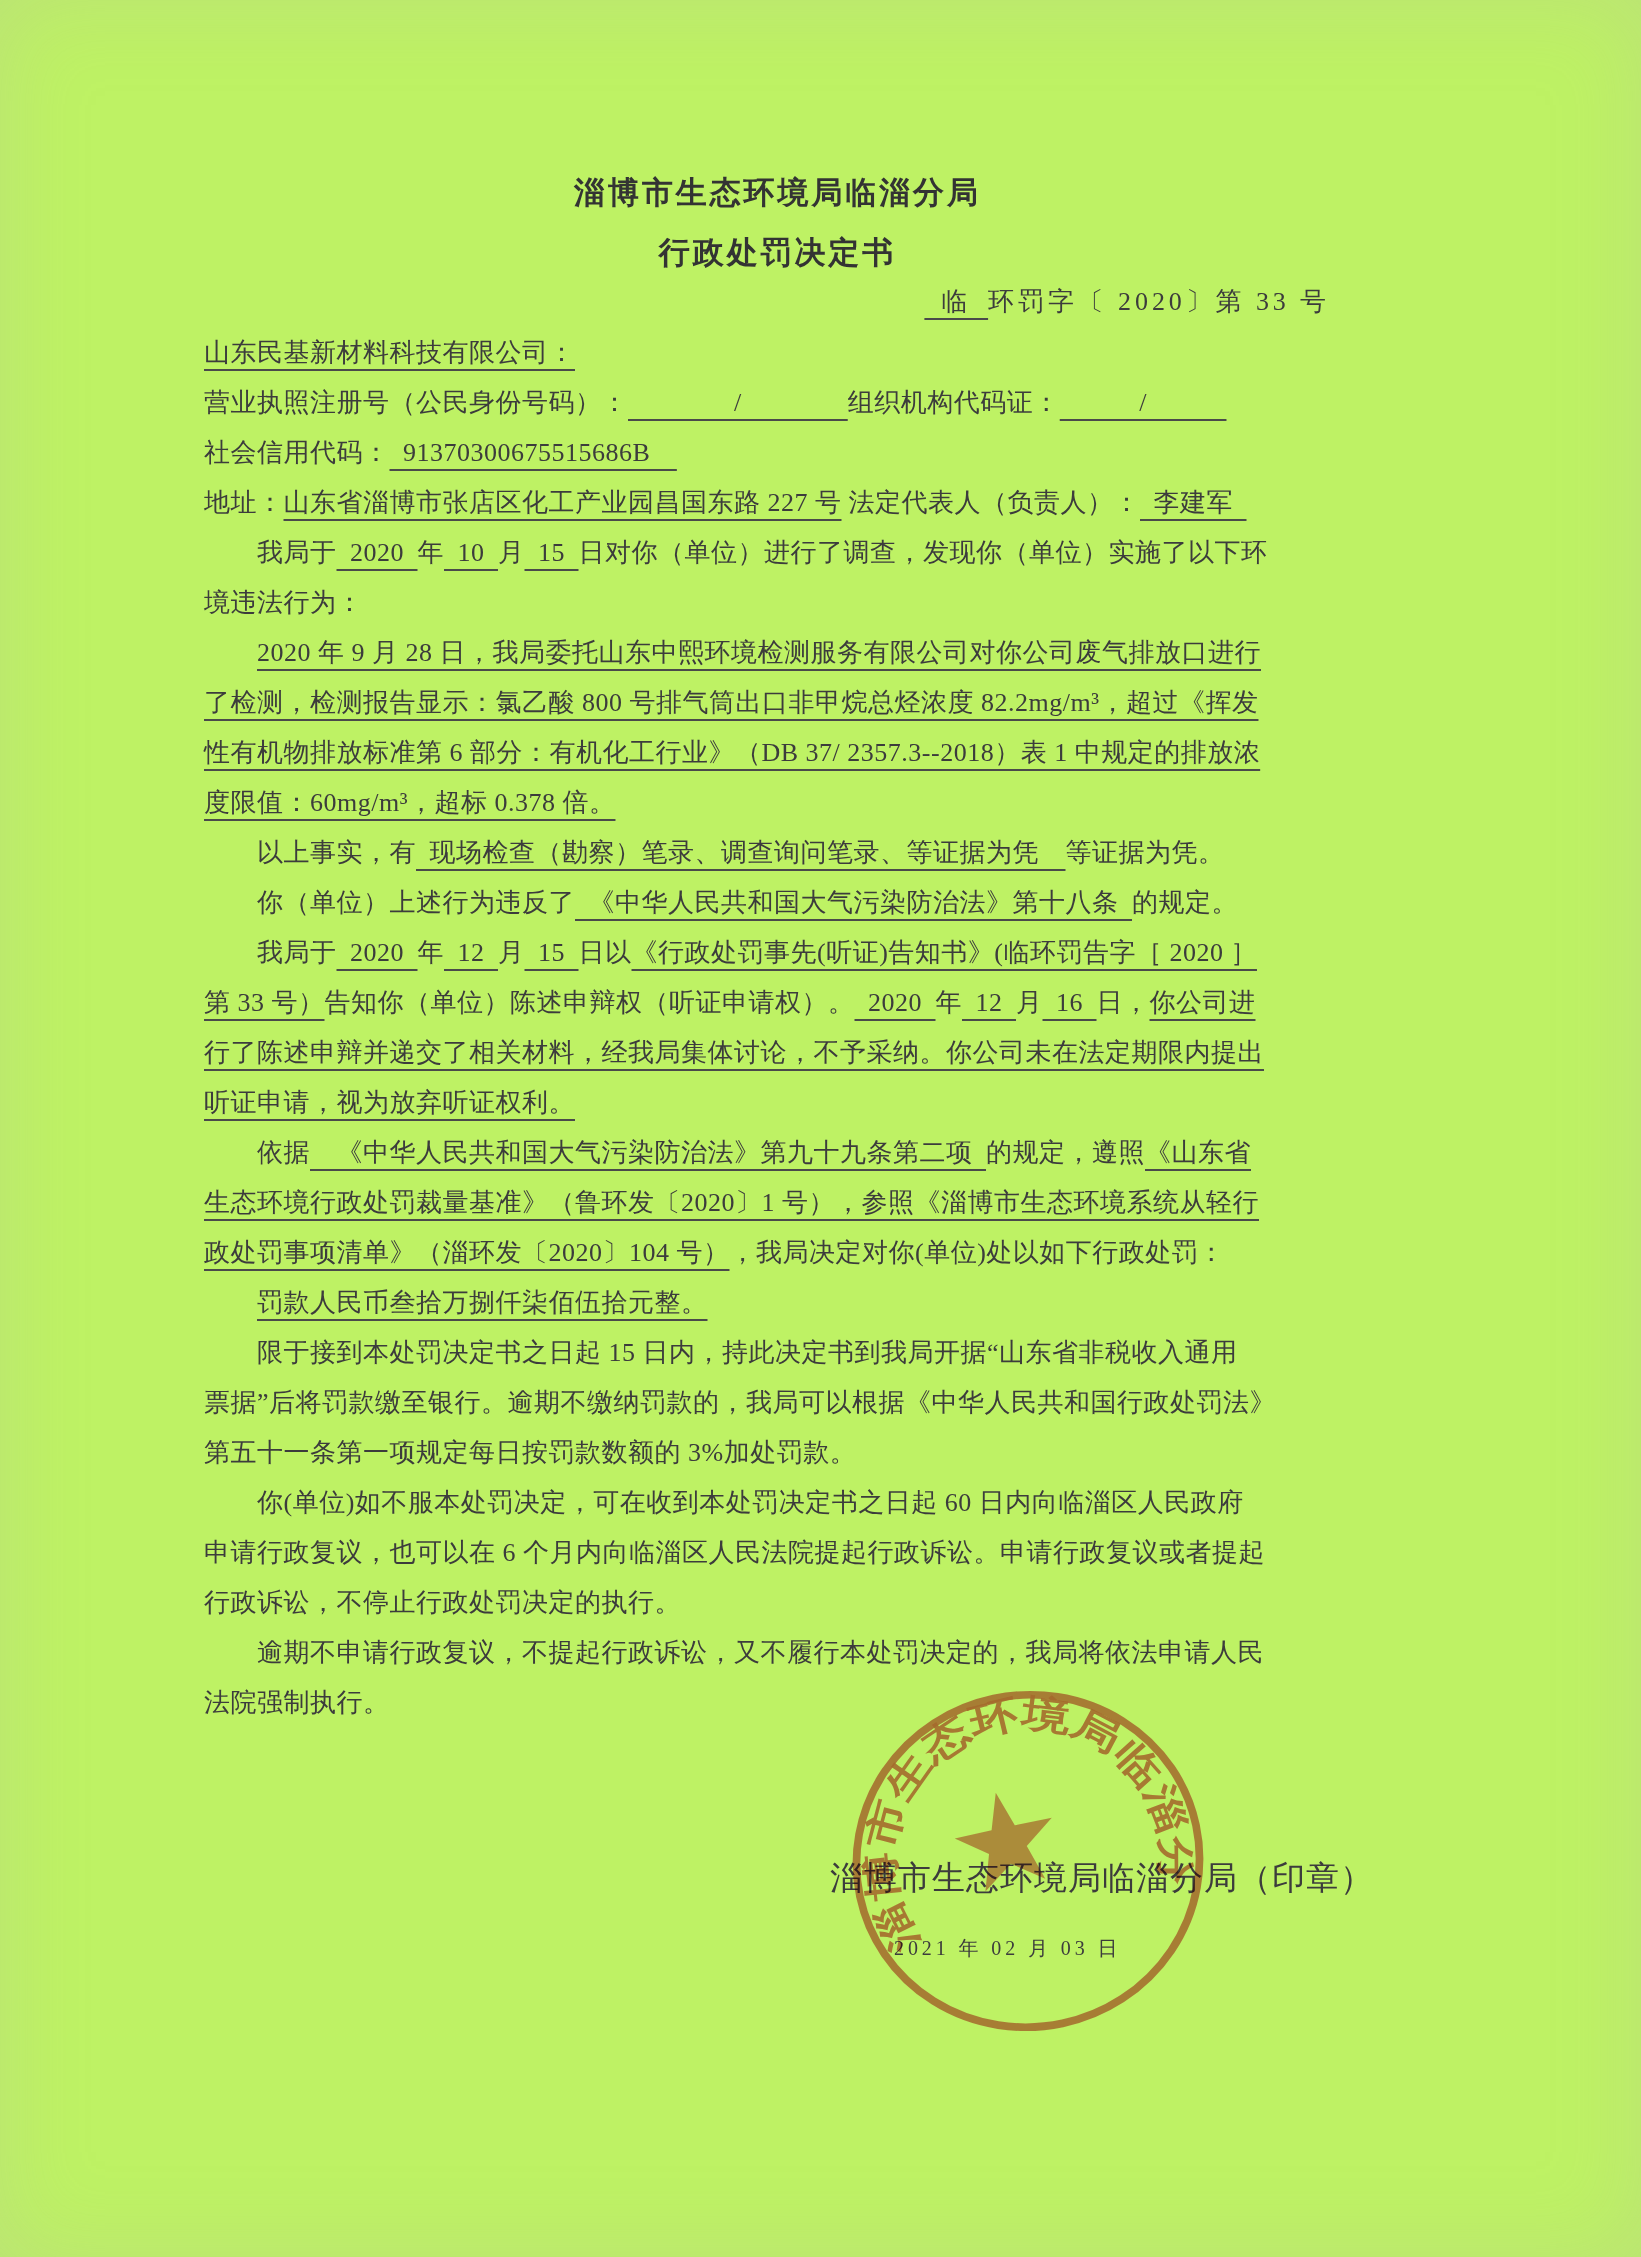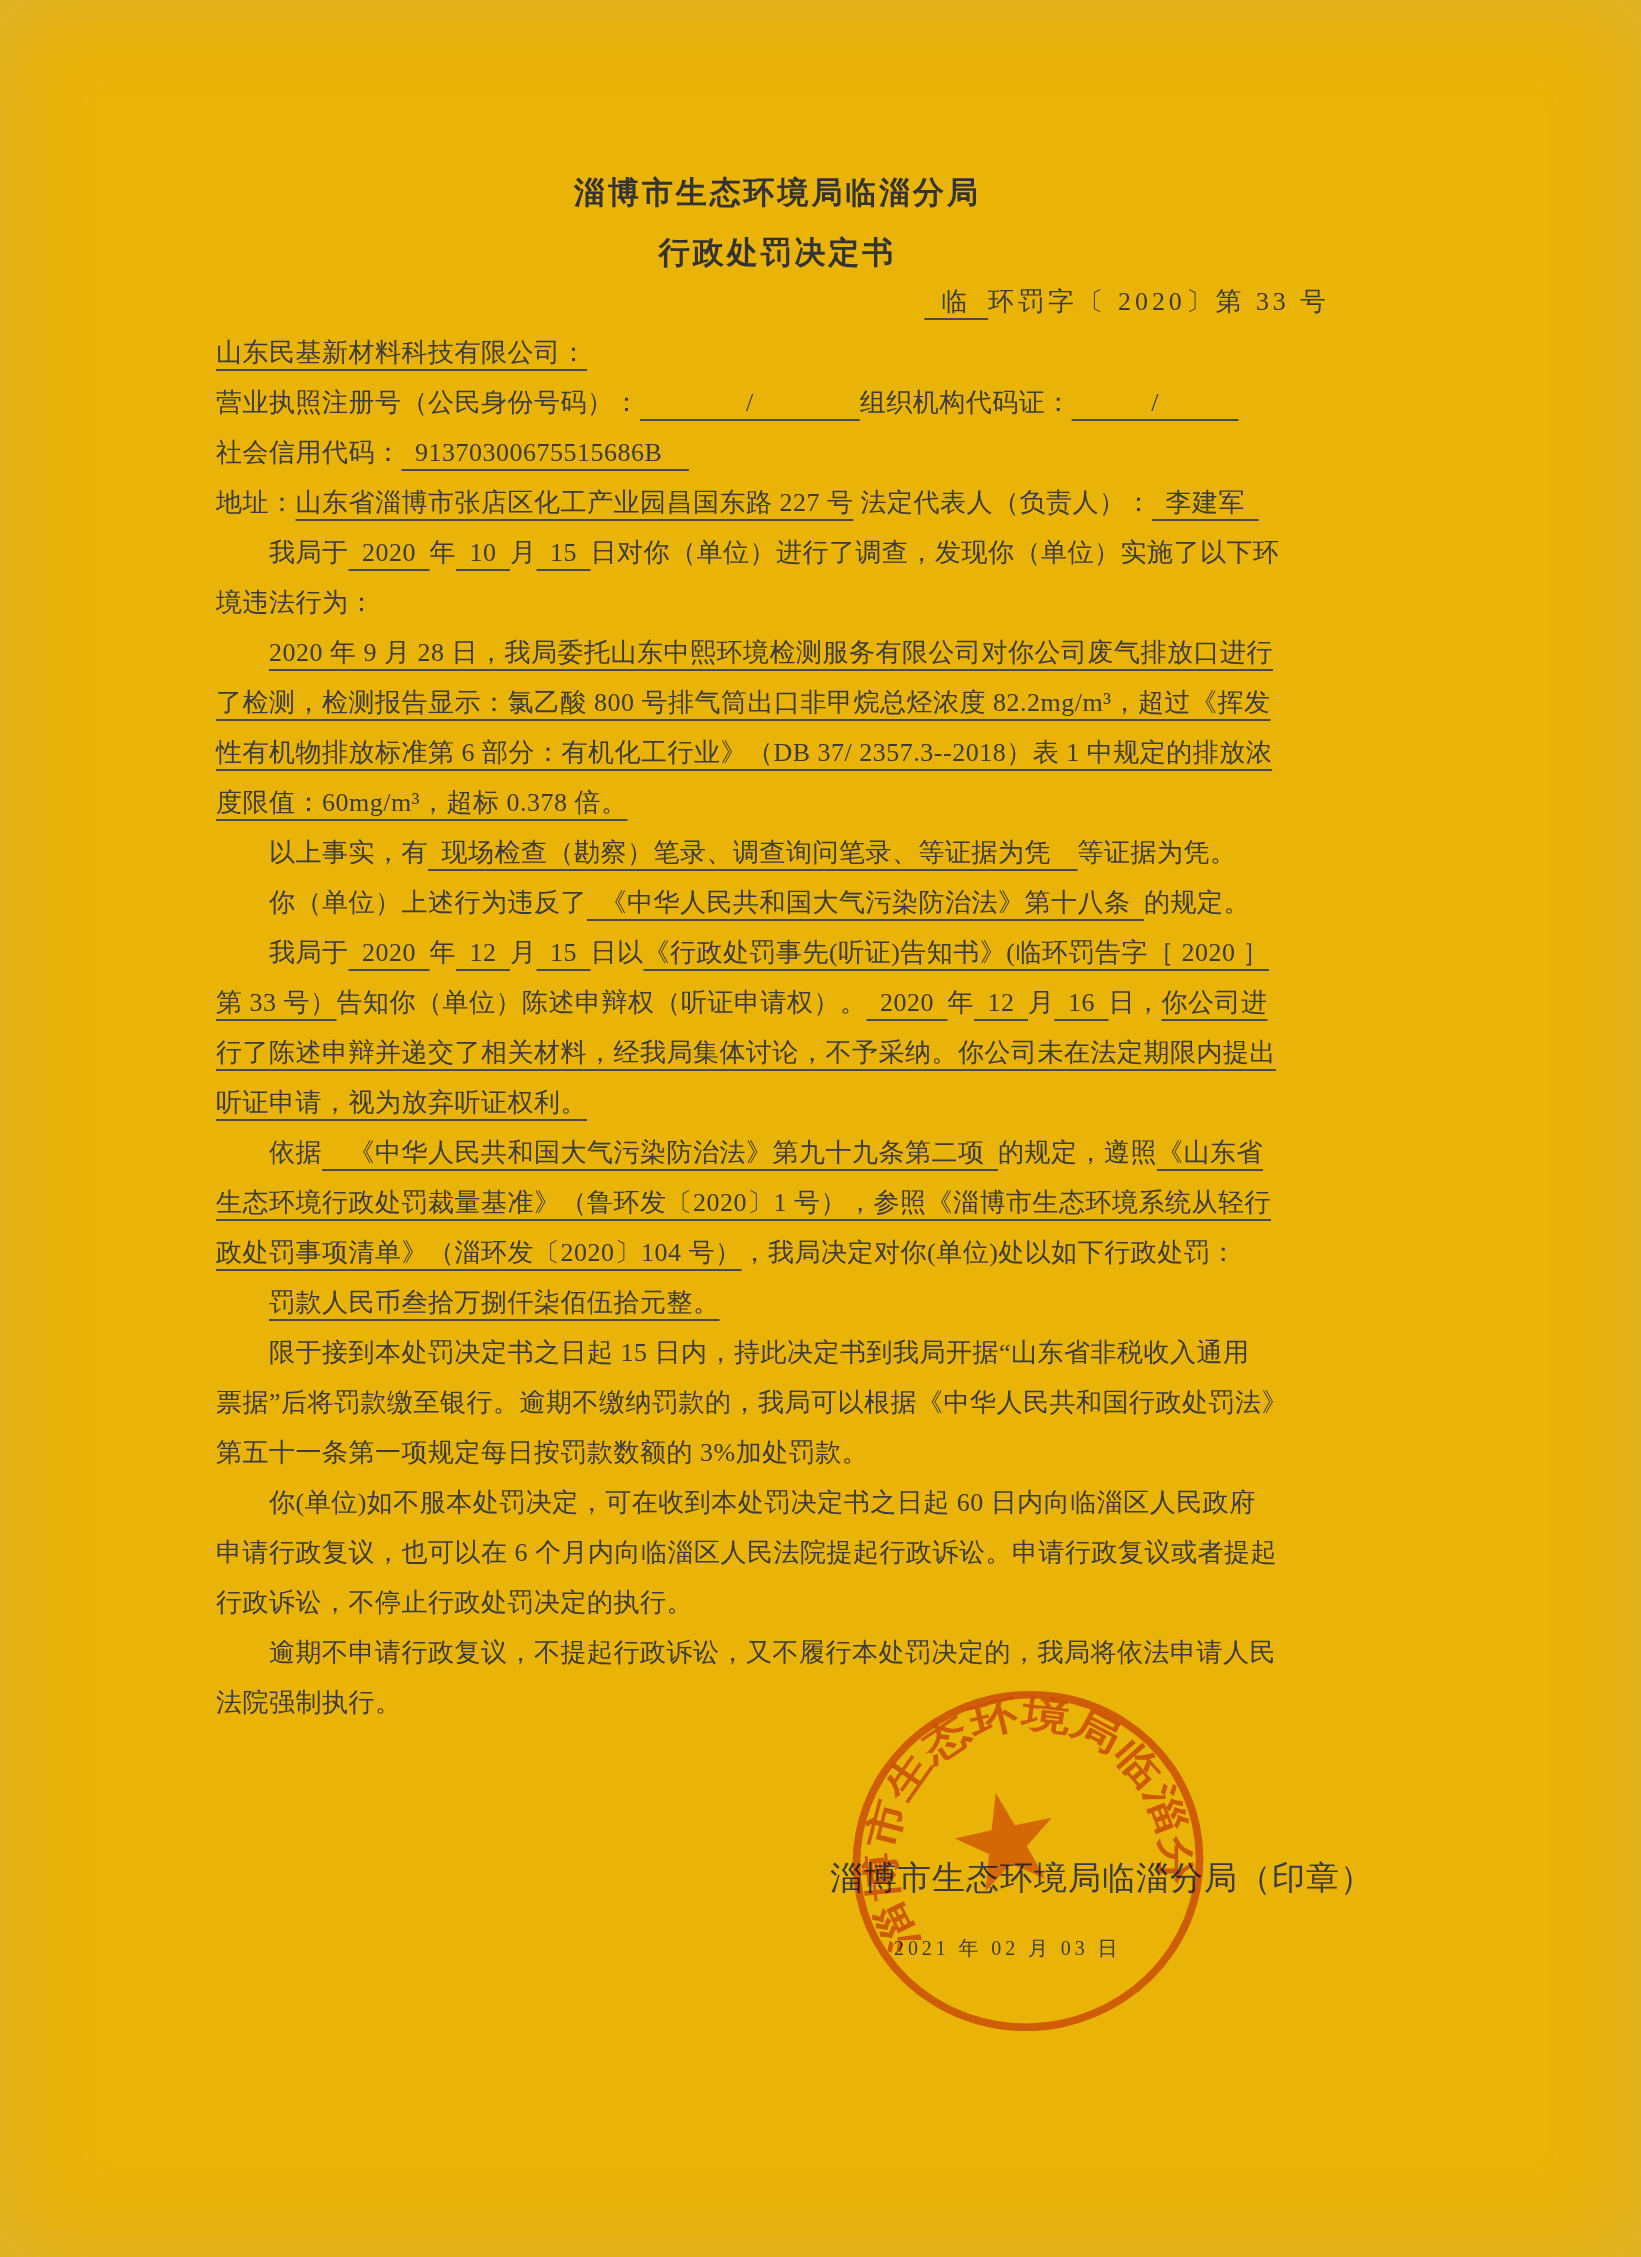--- a/index.html
+++ b/index.html
@@ -1,20 +1,20 @@
 <!DOCTYPE html>
 <html><head>
 <meta charset="utf-8">
 <style>
   html,body { margin:0; padding:0; }
   .page {
     position: relative;
     width: 1641px;
     height: 2257px;
-    background: #eab308;
+    background: #bef264;
     font-family: "Liberation Serif", "DejaVu Serif", serif;
     color: #3c3c3c;
     overflow: hidden;
   }
   .page::after { 
     content:"";
     position:absolute; inset:0;
     box-shadow: inset 0 0 87px rgba(180,178,175,0.25);
     pointer-events:none;
   }
@@ -34,21 +34,21 @@
   .doc-no {
     position: absolute;
     top: 284px;
     right: 311px;
     font-size: 26px;
     letter-spacing: 3.9px;
     white-space: pre;
   }
   .lines {
     position: absolute;
-    left: 216px;
+    left: 204px;
     top: 328px;
     width: 1149px;
   }
   .line {
     height: 50px;
     line-height: 50px;
     font-size: 26px;
     white-space: pre;
     letter-spacing: 0.5px;
   }

